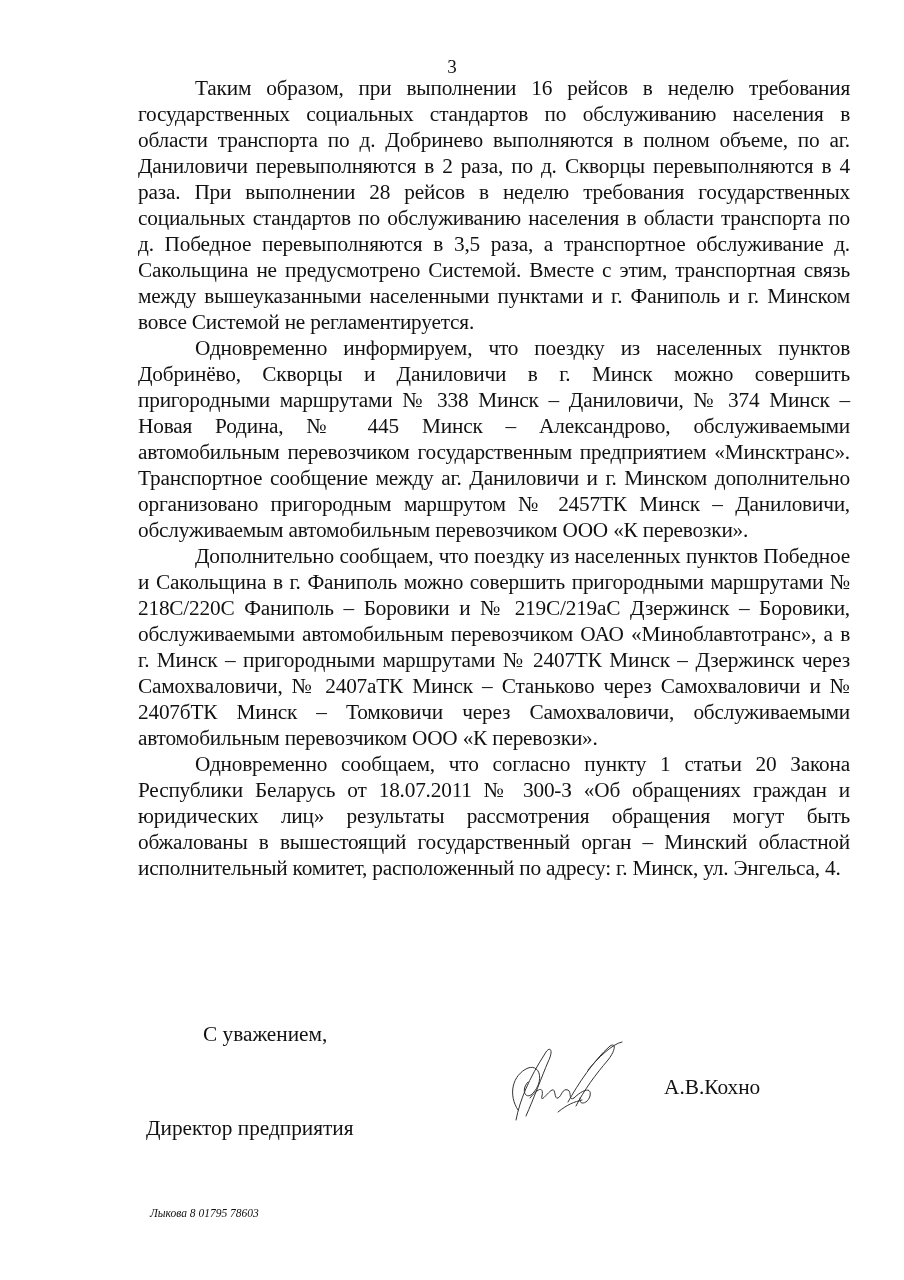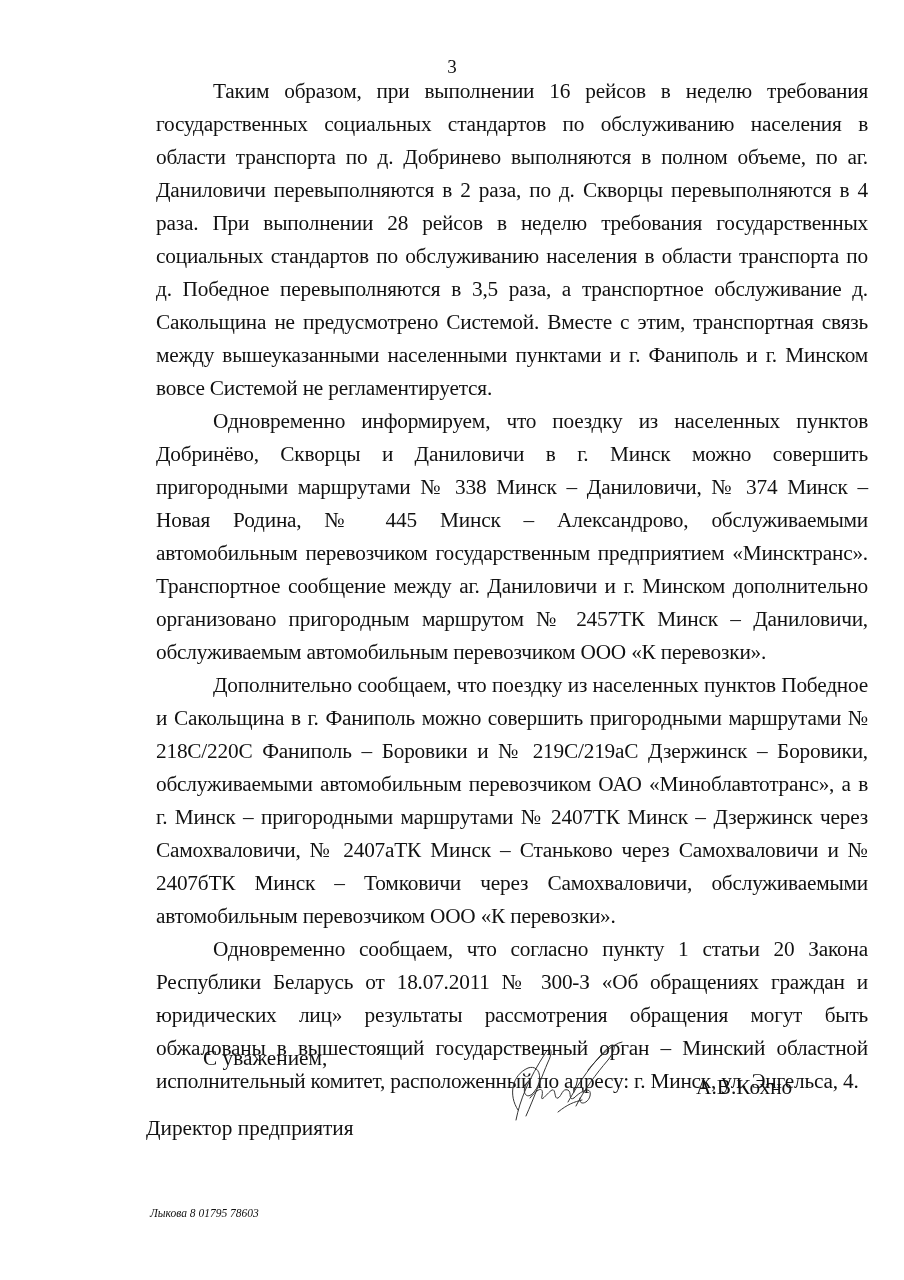--- a/index.html
+++ b/index.html
@@ -6,37 +6,37 @@
   body {
     width: 904px; height: 1280px; position: relative; overflow: hidden;
     font-family: "Liberation Serif", "DejaVu Serif", serif;
     color: #111111;
   }
   .page-number {
     position: absolute; top: 56px; left: 0; width: 904px; text-align: center;
     font-size: 19px; line-height: 22px;
   }
   .body-text {
-    position: absolute; top: 75px; left: 156px; width: 712px;
-    font-size: 21.3px; line-height: 33px; letter-spacing: -0.2px;
+    position: absolute; top: 75px; left: 138px; width: 712px;
+    font-size: 21.3px; line-height: 26px; letter-spacing: -0.2px;
   }
   .para {
     margin: 0; text-align: justify; text-indent: 57px;
     hyphens: none;
   }
   .closing {
     position: absolute; top: 1022px; left: 203px;
-    font-size: 21.3px; line-height: 24px; margin-top: 24px;
+    font-size: 21.3px; line-height: 24px;
   }
   .signer-title {
     position: absolute; top: 1116px; left: 146px;
     font-size: 21.3px; line-height: 24px;
   }
   .signer-name {
-    position: absolute; top: 1075px; left: 696px;
+    position: absolute; top: 1075px; left: 664px;
     font-size: 21.3px; line-height: 24px;
   }
   .signature {
     position: absolute; top: 1040px; left: 498px; width: 130px; height: 88px;
   }
   .footer-contact {
     position: absolute; top: 1206px; left: 150px;
     font-size: 11.5px; line-height: 14px; font-style: italic;
   }
 </style>

